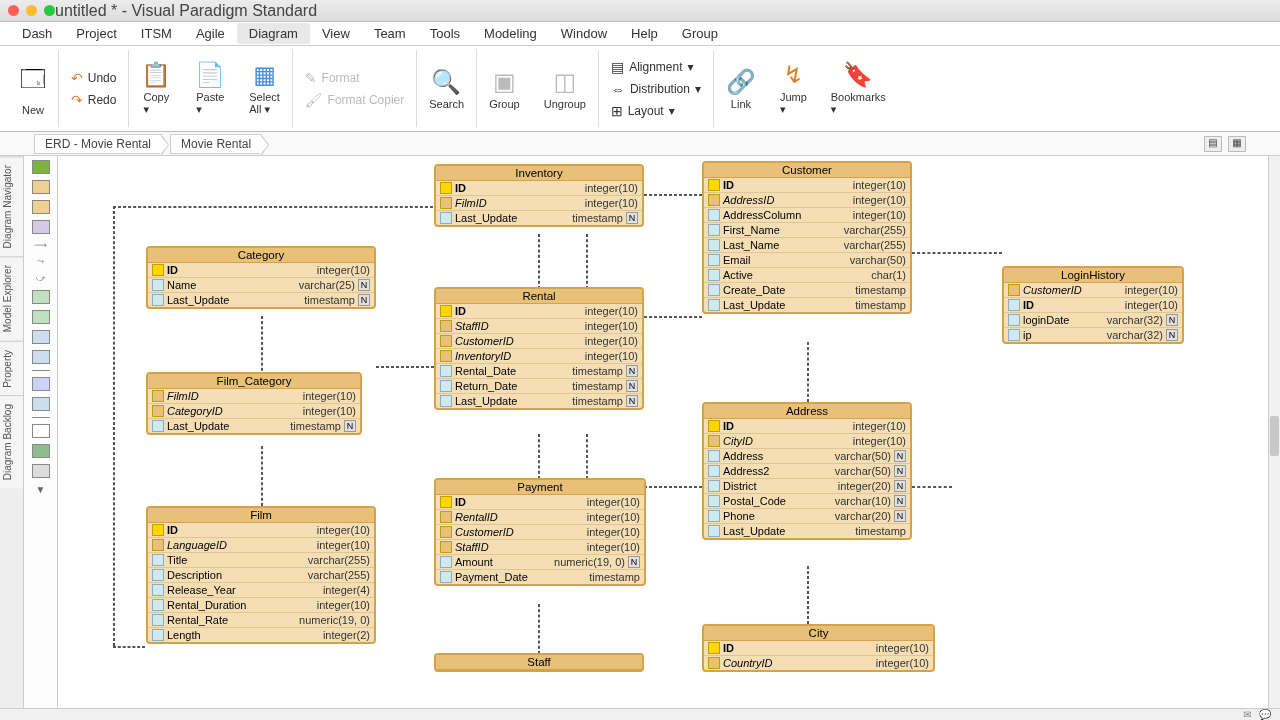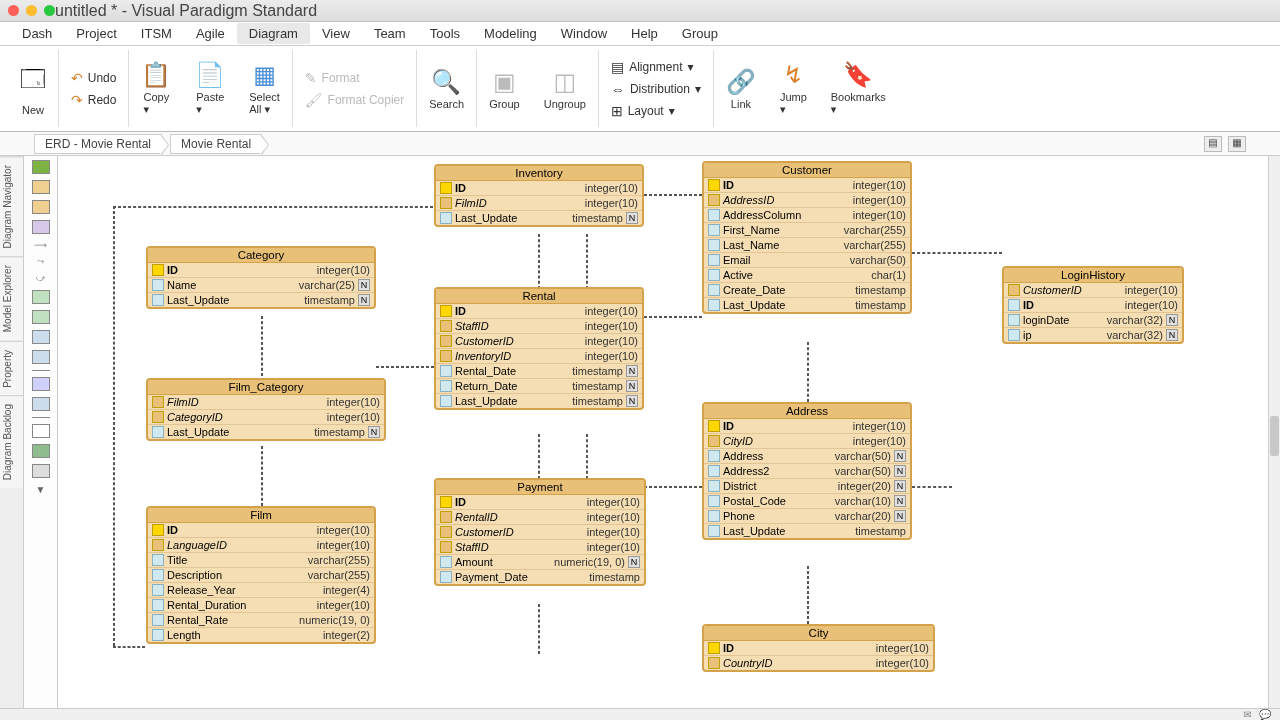--- a/index.html
+++ b/index.html
@@ -399,21 +399,21 @@
         <span class="row-type">timestamp</span>
         <span class="row-null">N</span>
       </div>
       <div class="entity-row">
         <span class="row-ico ico-col"></span>
         <span class="row-name">Last_Update</span>
         <span class="row-type">timestamp</span>
         <span class="row-null">N</span>
       </div>
     </div>
-    <div class="entity" style="left: 88px; top: 222px; width: 240px;">
+    <div class="entity" style="left: 88px; top: 216px; width: 216px;">
       <div class="entity-title">Film_Category</div>
       <div class="entity-row">
         <span class="row-ico ico-fk"></span>
         <span class="row-name fk">FilmID</span>
         <span class="row-type">integer(10)</span>
       </div>
       <div class="entity-row">
         <span class="row-ico ico-fk"></span>
         <span class="row-name fk">CategoryID</span>
         <span class="row-type">integer(10)</span>
@@ -555,20 +555,23 @@
       <div class="entity-row">
         <span class="row-ico ico-key"></span>
         <span class="row-name pk">ID</span>
         <span class="row-type">integer(10)</span>
       </div>
       <div class="entity-row">
         <span class="row-ico ico-fk"></span>
         <span class="row-name fk">CountryID</span>
         <span class="row-type">integer(10)</span>
       </div>
+    </div>
+    <div class="entity" style="left: 376px; top: 497px; width: 210px;">
+      <div class="entity-title">Staff</div>
     </div>
   </div>
 
 <div class="scroll-y">
     <div class="scroll-thumb"></div>
   </div>
 
 <div class="statusbar">
   <span>✉</span>
   <span>💬</span>

